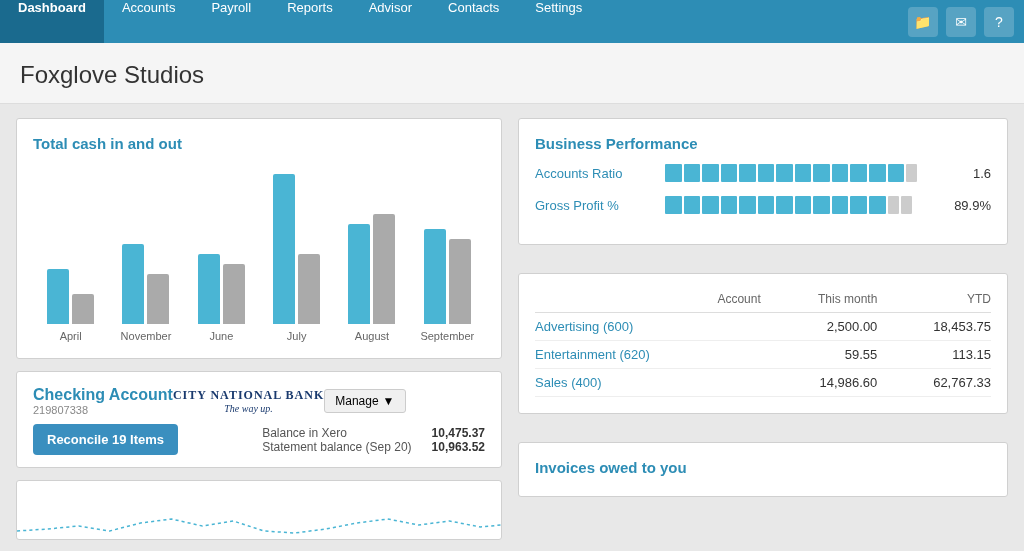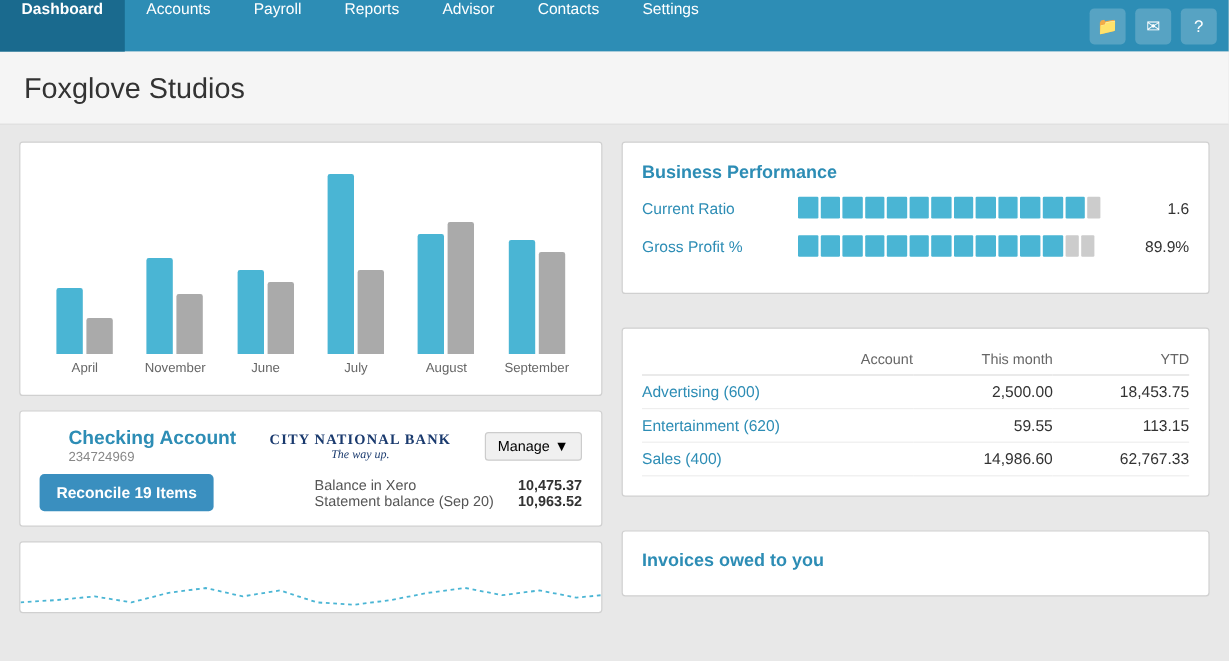--- a/index.html
+++ b/index.html
@@ -131,23 +131,22 @@
     
     .checking-card {
       background: #fff;
       border: 1px solid #d0d0d0;
       border-radius: 3px;
       padding: 14px 16px 12px;
     }
     .checking-header {
       display: flex;
       align-items: center;
-      justify-content: space-between;
+      justify-content: flex-start;
       margin-bottom: 8px;
-      margin-left: 24px;
     }
     .checking-title {
       font-size: 16px;
       font-weight: bold;
       color: #2d8db5;
     }
     .checking-number {
       font-size: 11px;
       color: #888;
     }
@@ -326,20 +325,21 @@
 
 <div class="page-header">
   <h1 class="page-title">Foxglove Studios</h1>
 </div>
 
 <div class="main-content">
 
   <div class="left-panel">
 
     <div class="card">
+      <div class="card-title">Total cash in and out</div>
       <div class="chart-area">
 
         <div class="chart-group">
           <div class="bar blue" style="height:55px"></div>
           <div class="bar gray" style="height:30px"></div>
         </div>
 
         <div class="chart-group">
           <div class="bar blue" style="height:80px"></div>
           <div class="bar gray" style="height:50px"></div>
@@ -372,21 +372,21 @@
         <div class="chart-label">July</div>
         <div class="chart-label">August</div>
         <div class="chart-label">September</div>
       </div>
     </div>
 
     <div class="checking-card">
       <div class="checking-header">
         <div>
           <div class="checking-title">Checking Account</div>
-          <div class="checking-number">234724969</div>
+          <div class="checking-number">219807338</div>
         </div>
         <div class="bank-logo">
           <div class="bank-name">City National Bank</div>
           <div class="bank-tagline">The way up.</div>
         </div>
         <button class="manage-btn">
           <span>Manage</span>
           <span>▼</span>
         </button>
       </div>
@@ -412,21 +412,21 @@
     </div>
 
   </div>
 
   <div class="right-panel">
 
     <div class="card">
       <div class="card-title">Business Performance</div>
 
       <div class="perf-row">
-        <div class="perf-label">Current Ratio</div>
+        <div class="perf-label">Accounts Ratio</div>
         <div class="perf-bar-container">
           <div class="perf-bar-segments">
             <div class="perf-segment" style="width:6%"></div>
             <div class="perf-segment" style="width:6%"></div>
             <div class="perf-segment" style="width:6%"></div>
             <div class="perf-segment" style="width:6%"></div>
             <div class="perf-segment" style="width:6%"></div>
             <div class="perf-segment" style="width:6%"></div>
             <div class="perf-segment" style="width:6%"></div>
             <div class="perf-segment" style="width:6%"></div>

